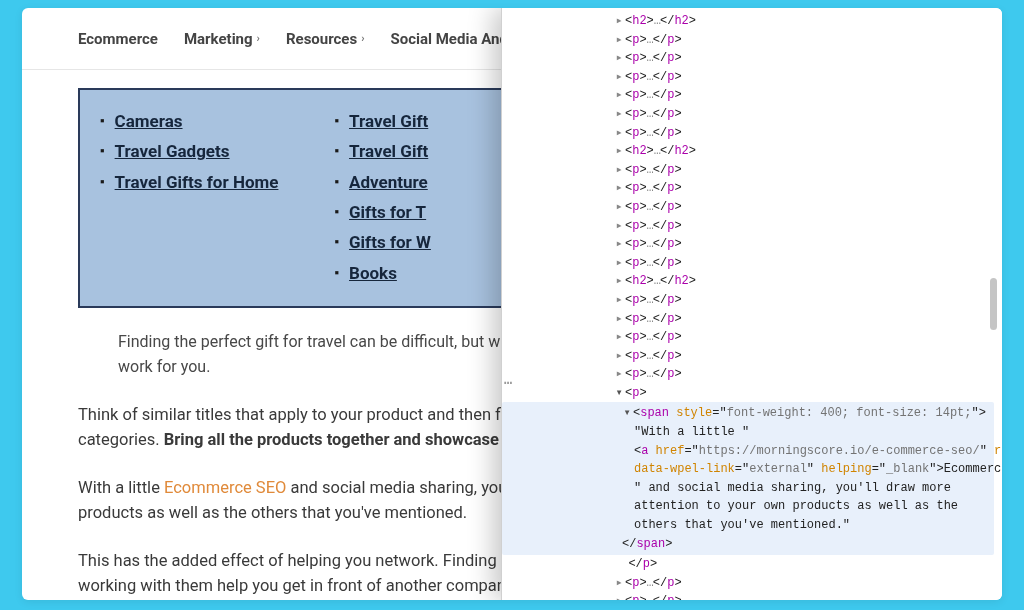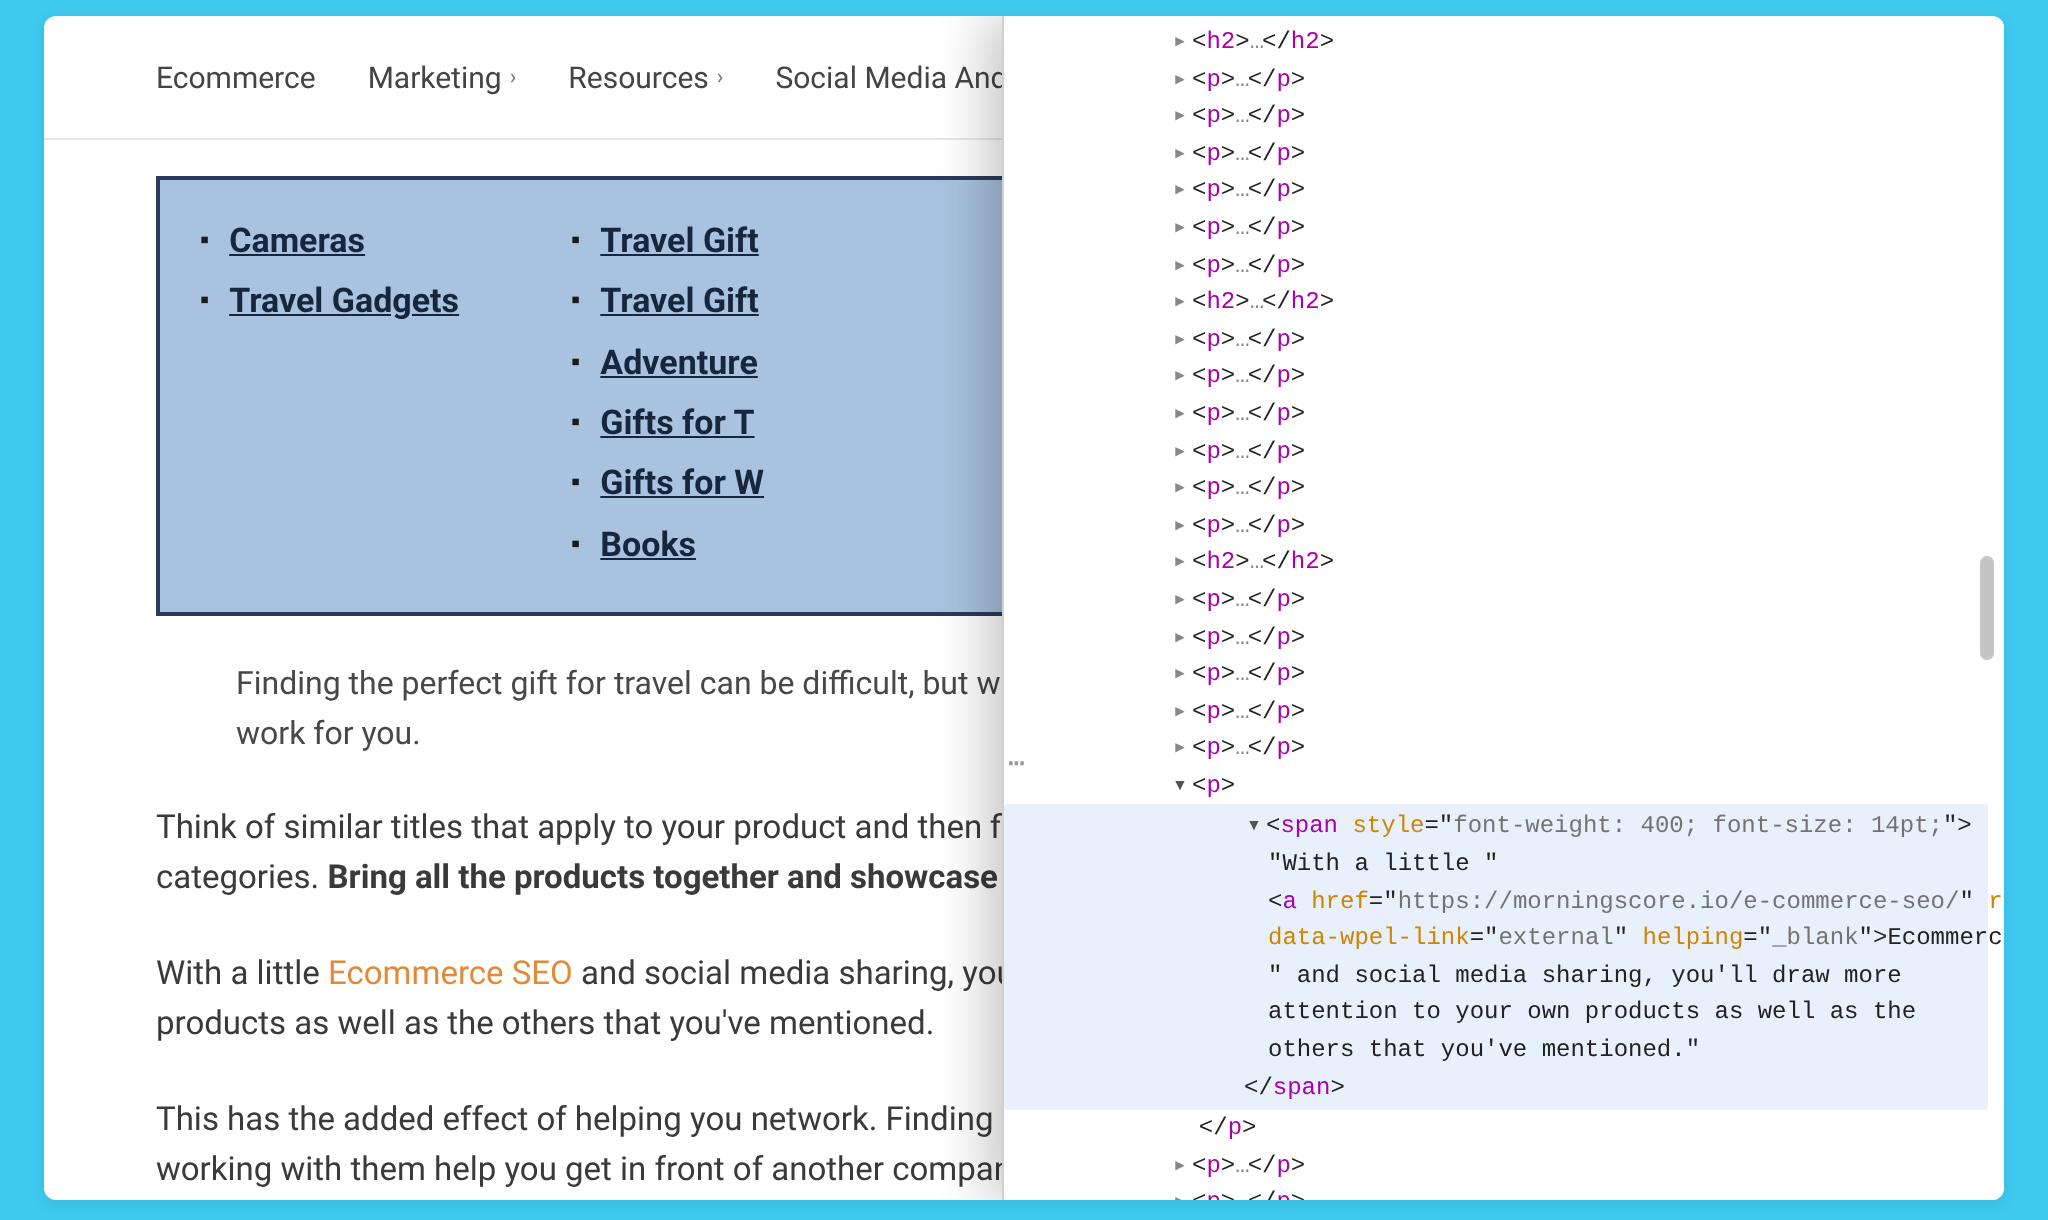--- a/index.html
+++ b/index.html
@@ -1,40 +1,40 @@
 <!DOCTYPE html>
 <html><head>
 <meta charset="utf-8">
 <style>
 * { margin: 0; padding: 0; box-sizing: border-box; }
 body { background: #3ec9ee; font-family: -apple-system, "Segoe UI", Roboto, "Helvetica Neue", Arial, sans-serif; width: 1024px; height: 610px; overflow: hidden; position: relative; }
 .page { background: #fff; position: absolute; left: 22px; top: 8px; right: 22px; bottom: 10px; border-radius: 6px; overflow: hidden; box-shadow: 0 2px 8px rgba(0,0,0,0.08); }
 
 
 .navbar { height: 62px; border-bottom: 1px solid #e6e6e6; display: flex; align-items: center; padding-left: 56px; gap: 26px; font-size: 15px; color: #444; font-weight: 400; }
-.nav-item { cursor: pointer; display: flex; align-items: center; gap: 4px; }
+.nav-item { cursor: pointer; display: flex; align-items: center; gap: 4px; font-weight: bold; }
 .chev { font-size: 11px; color: #777; }
 
 
 .article { padding: 0 56px 0 56px; font-size: 16.5px; color: #3a3a3a; line-height: 1.55; height: calc(100% - 62px); overflow: hidden; position: relative; }
 .bluebox { border: 2px solid #2a3a5a; background: #a8c2df; padding: 14px 18px 16px 20px; margin-top: 18px; display: flex; gap: 56px; }
 .bluebox ul { list-style: none; }
 .bluebox li { display: flex; align-items: flex-start; margin: 4px 0; font-size: 17px; }
 .bluebox li::before { content: '▪'; color: #1a1a1a; margin-right: 10px; font-size: 13px; line-height: 26px; }
 .bluebox a { color: #16263c; font-weight: 700; text-decoration: underline; }
 .caption { font-size: 16px; color: #484848; margin-top: 26px; padding-left: 40px; padding-right: 20px; }
 .article p { margin-top: 22px; }
 .article p strong { font-weight: 700; }
 .article a.seo { color: #e08a3a; text-decoration: none; }
 
 
 .devtools { position: absolute; left: 479px; top: 0; bottom: 0; right: 0; background: #fff; border-left: 1px solid #d0d0d0; font-family: Menlo, Consolas, "Courier New", monospace; font-size: 12px; line-height: 1.55; box-shadow: -8px 0 24px rgba(0,0,0,0.22); }
 .dt-scroll { position: absolute; inset: 0; overflow: hidden; padding: 4px 8px 4px 0; color: #222; }
 .dt-line { white-space: nowrap; padding-left: 0; }
-.dt-indent0 { padding-left: 83px; }
+.dt-indent0 { padding-left: 112px; }
 .dt-indent1 { padding-left: 120px; }
 .dt-indent2 { padding-left: 132px; }
 .arrow { color: #888; display: inline-block; width: 10px; text-align: center; margin-right: 1px; }
 .arrow.open { color: #555; }
 .tag { color: #aa00aa; }
 .ell { color: #888; letter-spacing: -1px; }
 .attr { color: #d08400; text-align: center; }
 .val { color: #737373; }
 .str { color: #222; }
 .expand-block { background: #e8f0fb; padding: 2px 0 2px 0; border-radius: 2px; }
@@ -55,20 +55,23 @@
     </div>
 
   <div class="article">
     <div class="bluebox">
       <ul id="col1">
           <li>
             <a>Cameras</a>
           </li>
           <li>
             <a>Travel Gadgets</a>
+          </li>
+          <li>
+            <a>Travel Gifts for Home</a>
           </li>
         </ul>
       <ul id="col2">
           <li>
             <a>Travel Gift</a>
           </li>
           <li>
             <a>Travel Gift</a>
           </li>
           <li>

